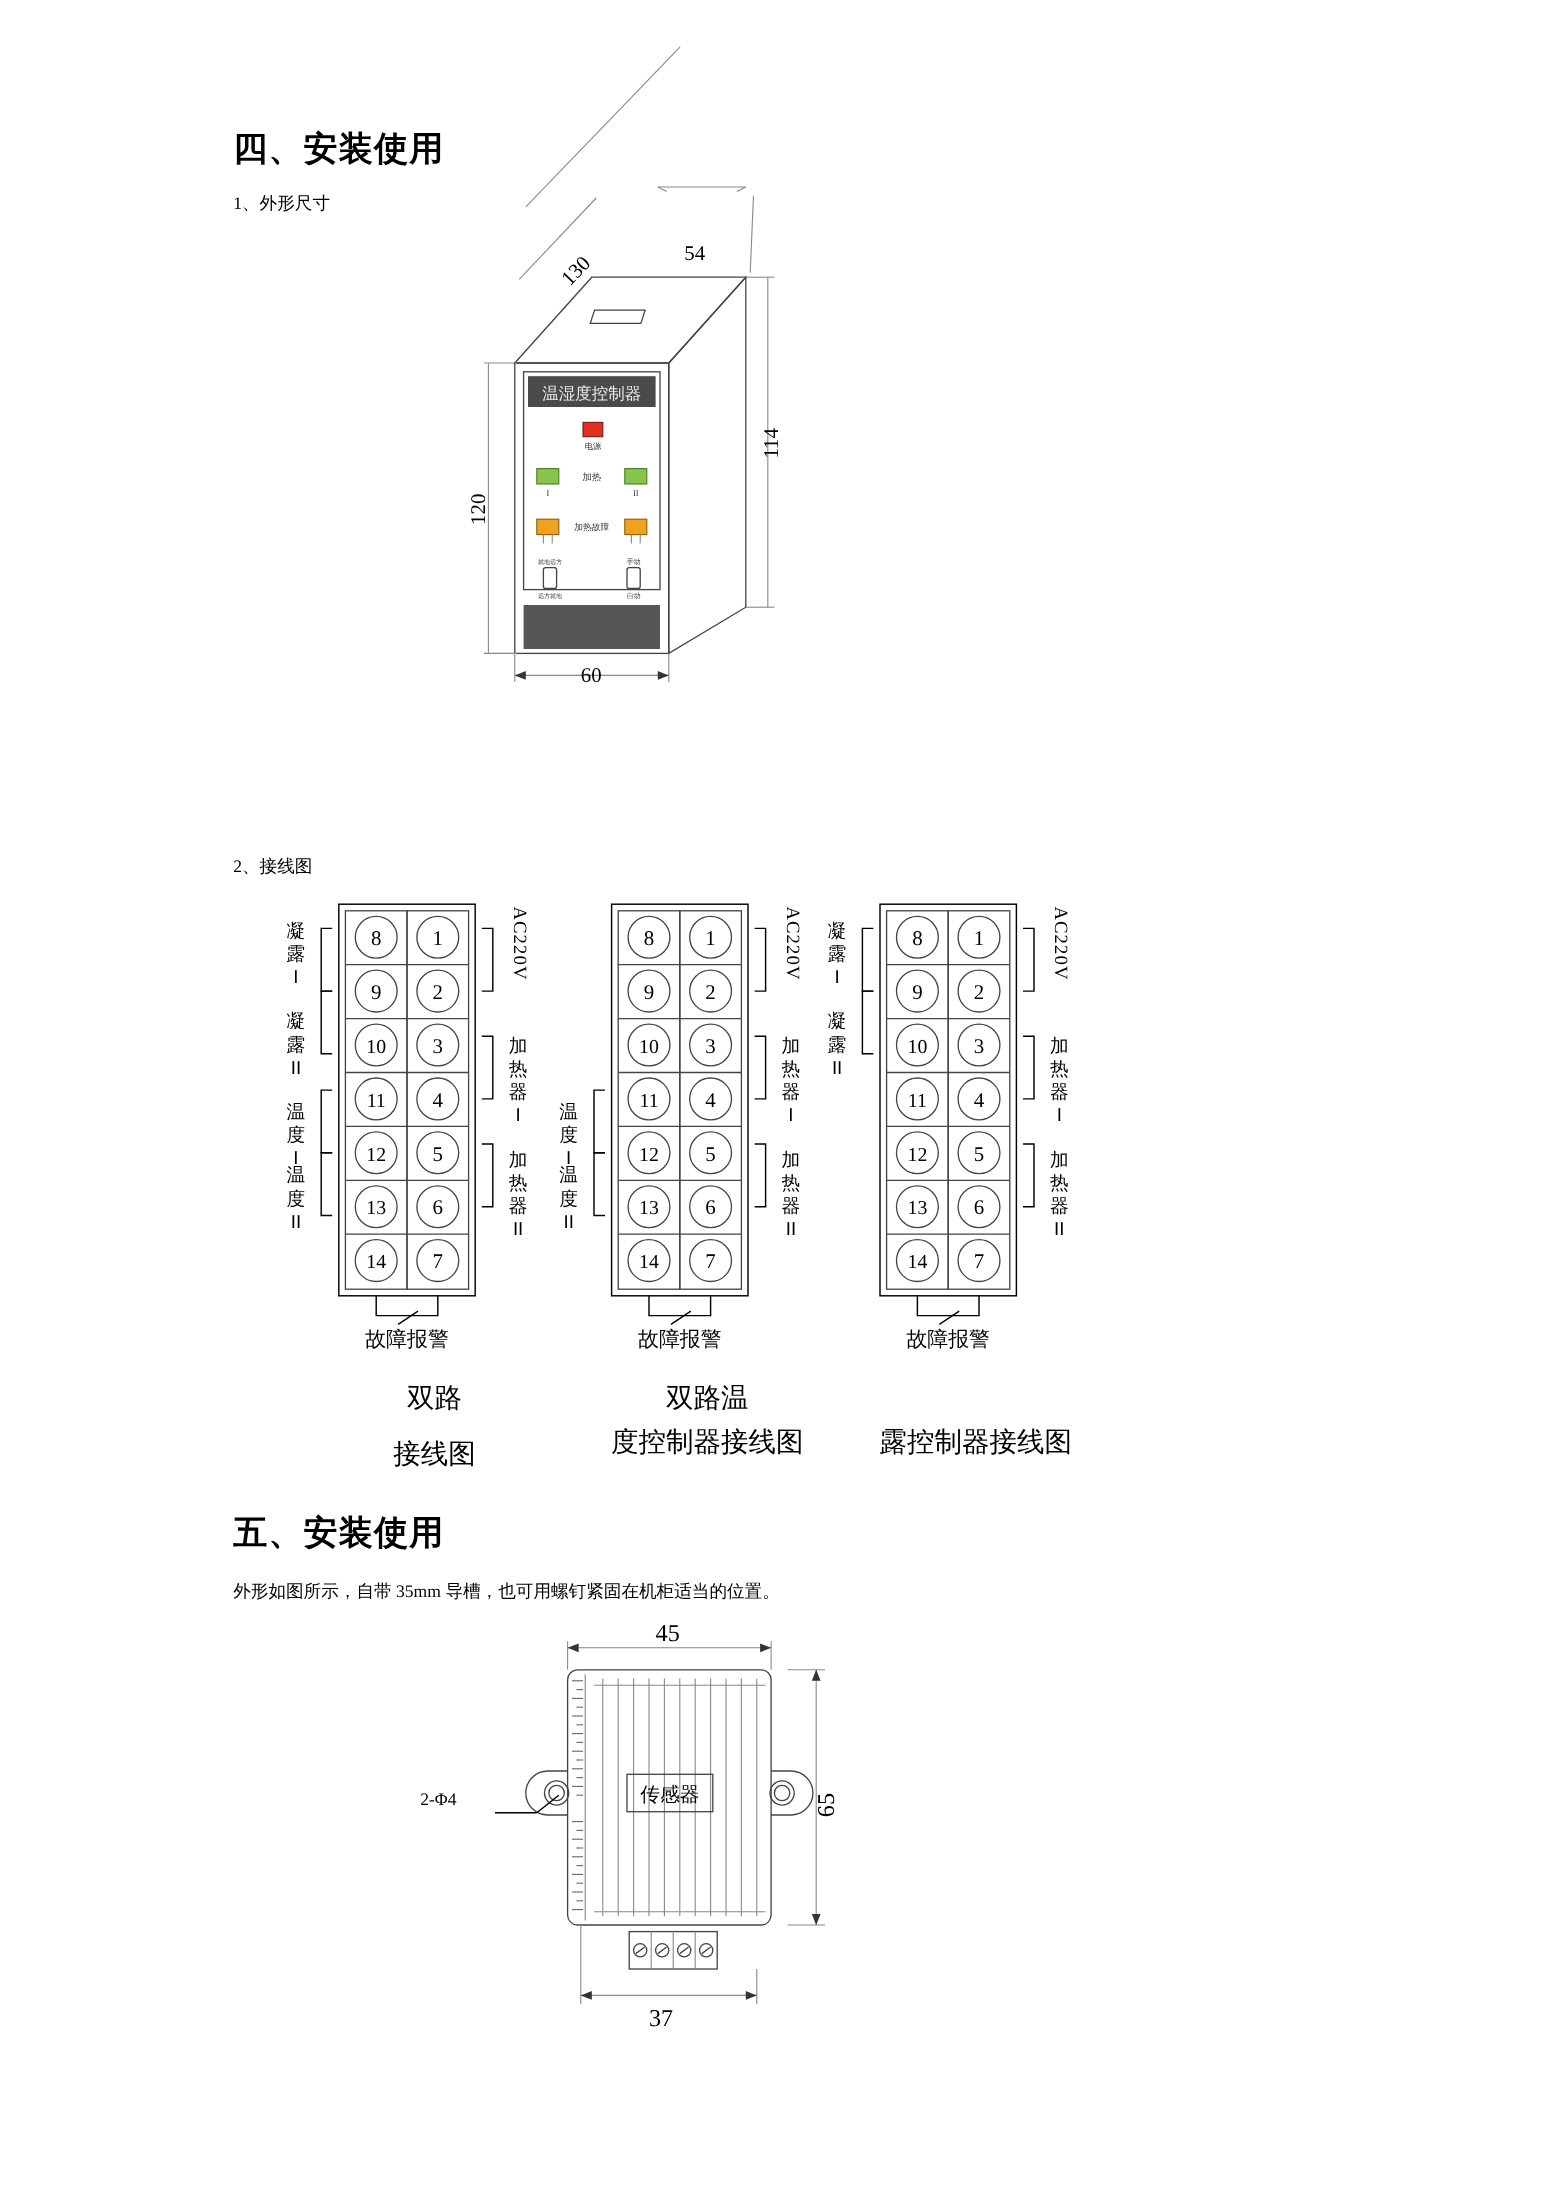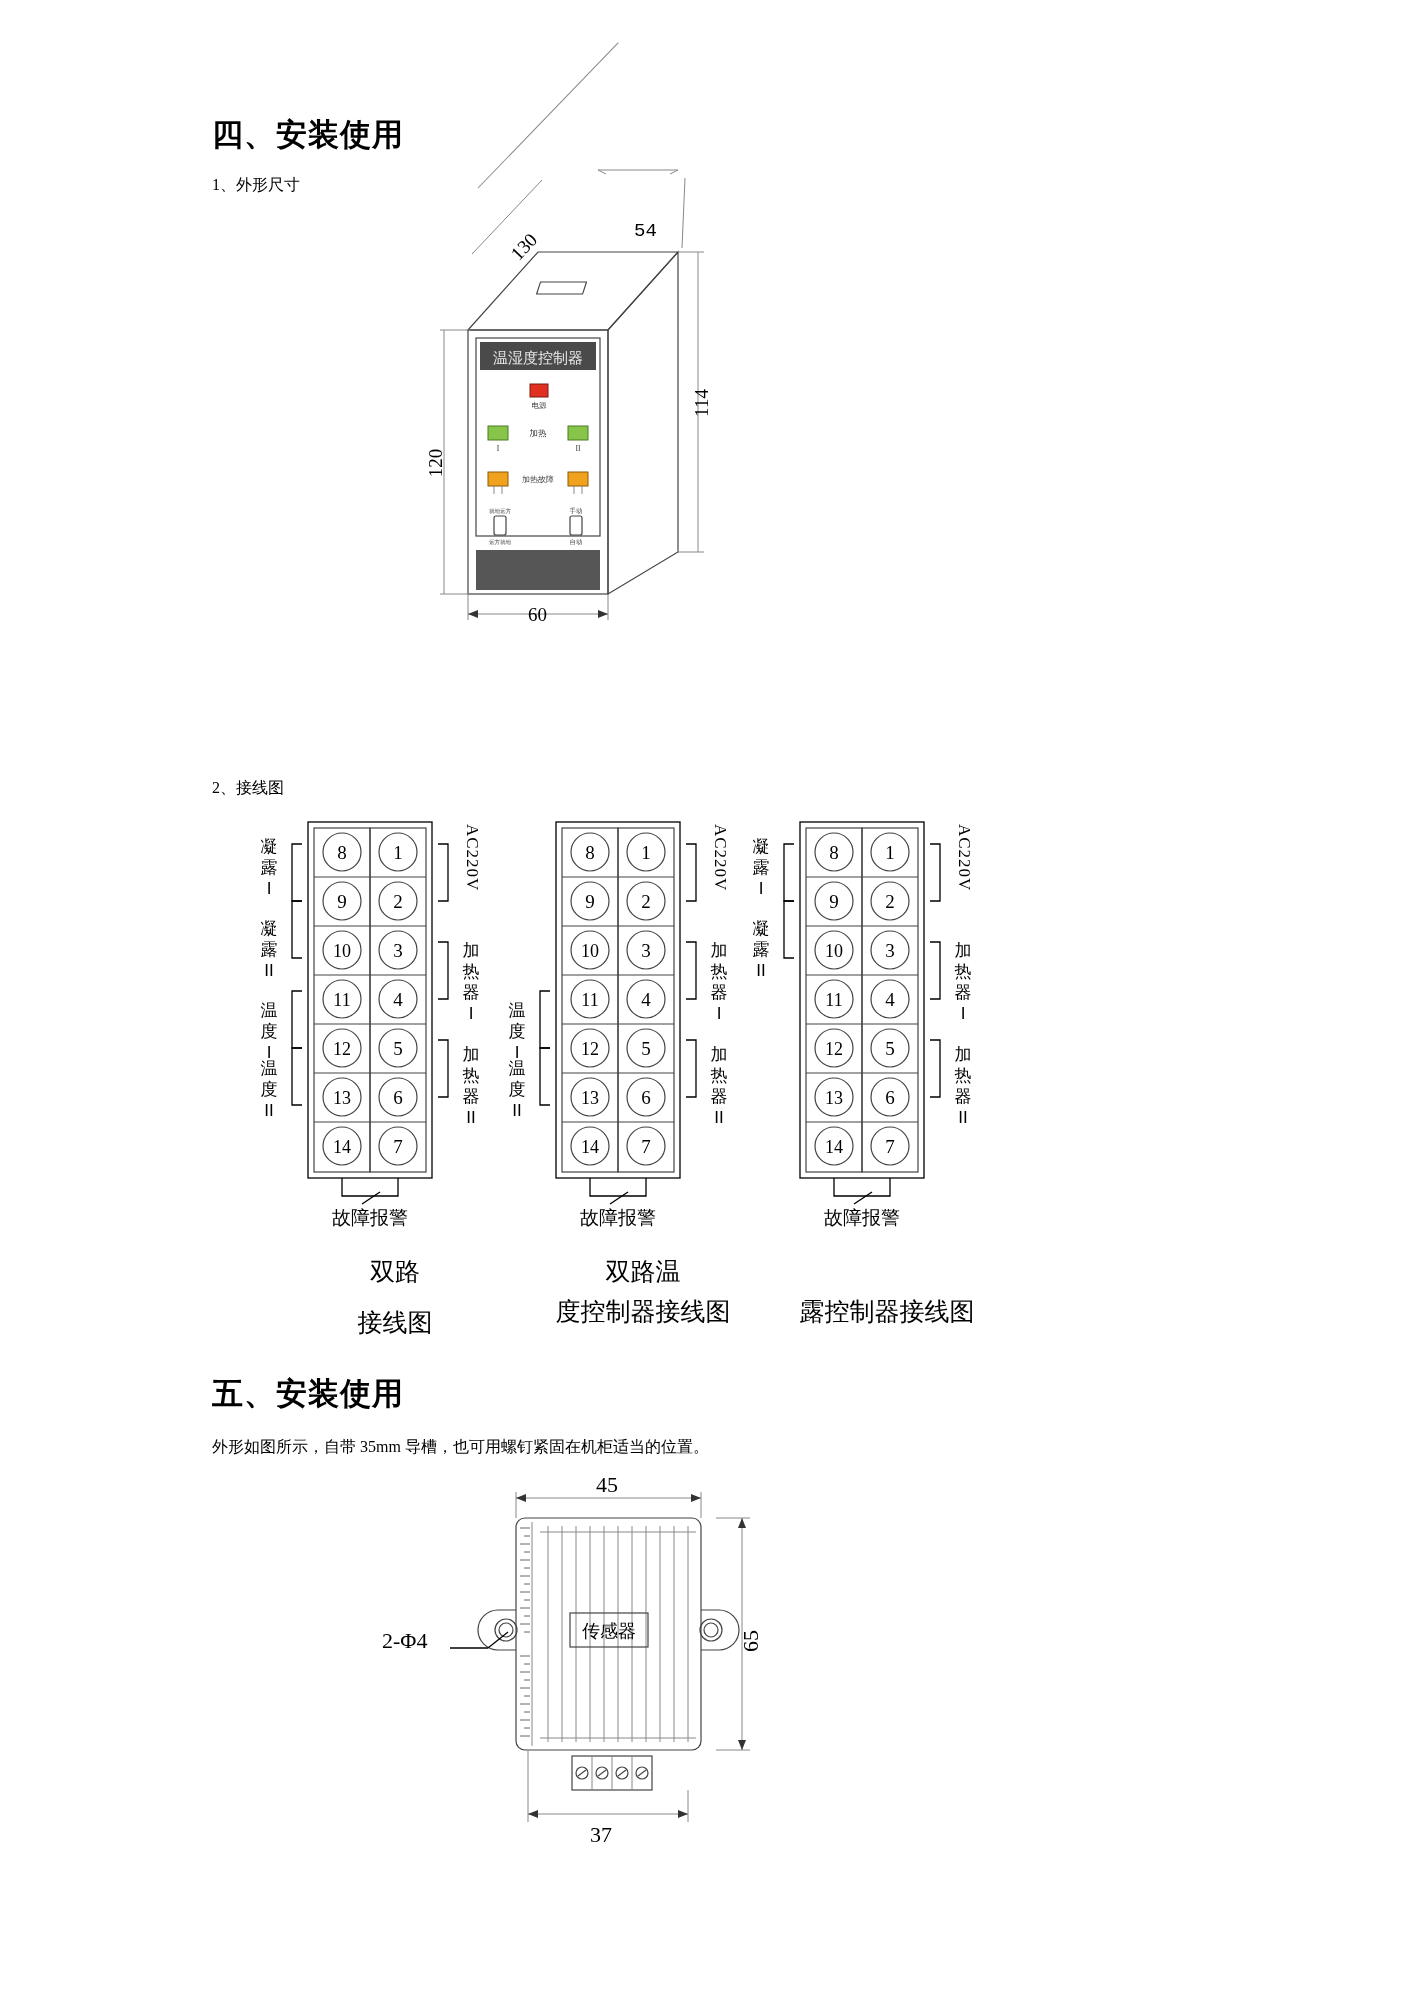--- a/index.html
+++ b/index.html
@@ -159,21 +159,21 @@
       <line x1="10" y1="372" x2="40" y2="372" class="lnthin"></line>
 
       <line x1="38" y1="392" x2="178" y2="392" class="lnthin"></line>
       <line x1="38" y1="372" x2="38" y2="398" class="lnthin"></line>
       <line x1="178" y1="372" x2="178" y2="398" class="lnthin"></line>
       <polygon points="38,392 48,388 48,396" fill="#333"></polygon>
       <polygon points="178,392 168,388 168,396" fill="#333"></polygon>
     </svg>
 
     <div class="dim-text" style="left:80px; top:14px; transform:rotate(-46deg);">130</div>
-    <div class="dim-text" style="left:204px; top:-2px;font-family:Liberation Mono, monospace;">54</div>
+    <div class="dim-text" style="left:192px; top:-2px;">54</div>
     <div class="dim-text rot90" style="left:258px; top:170px;">114</div>
     <div class="dim-text rot90" style="left:-8px; top:230px;">120</div>
     <div class="dim-text" style="left:98px; top:382px;">60</div>
   </div>
 
   <div class="p-body" style="top:778px;">2、接线图</div>
 
   <div class="wiring-block" style="left:230px;">
     <svg width="330" height="420" viewBox="0 0 330 420">
 
@@ -523,16 +523,16 @@
       <line x1="108" y1="280" x2="108" y2="352" class="lnthin"></line>
       <line x1="268" y1="320" x2="268" y2="352" class="lnthin"></line>
       <line x1="108" y1="344" x2="268" y2="344" class="lnthin"></line>
       <polygon points="108,344 118,340 118,348" fill="#333"></polygon>
       <polygon points="268,344 258,340 258,348" fill="#333"></polygon>
     </svg>
 
     <div class="dim-text" style="left:176px; top:2px; font-size:22px;">45</div>
     <div class="dim-text rot90" style="left:320px; top:158px; font-size:22px;">65</div>
     <div class="dim-text" style="left:170px; top:352px; font-size:22px;">37</div>
-    <div class="dim-text" style="left:-38px; top:158px; font-size:22px;">2-Φ4</div>
+    <div class="dim-text" style="left:-38px; top:158px; font-size:16px;">2-Φ4</div>
   </div>
 
 </div>
 
 </body></html>

